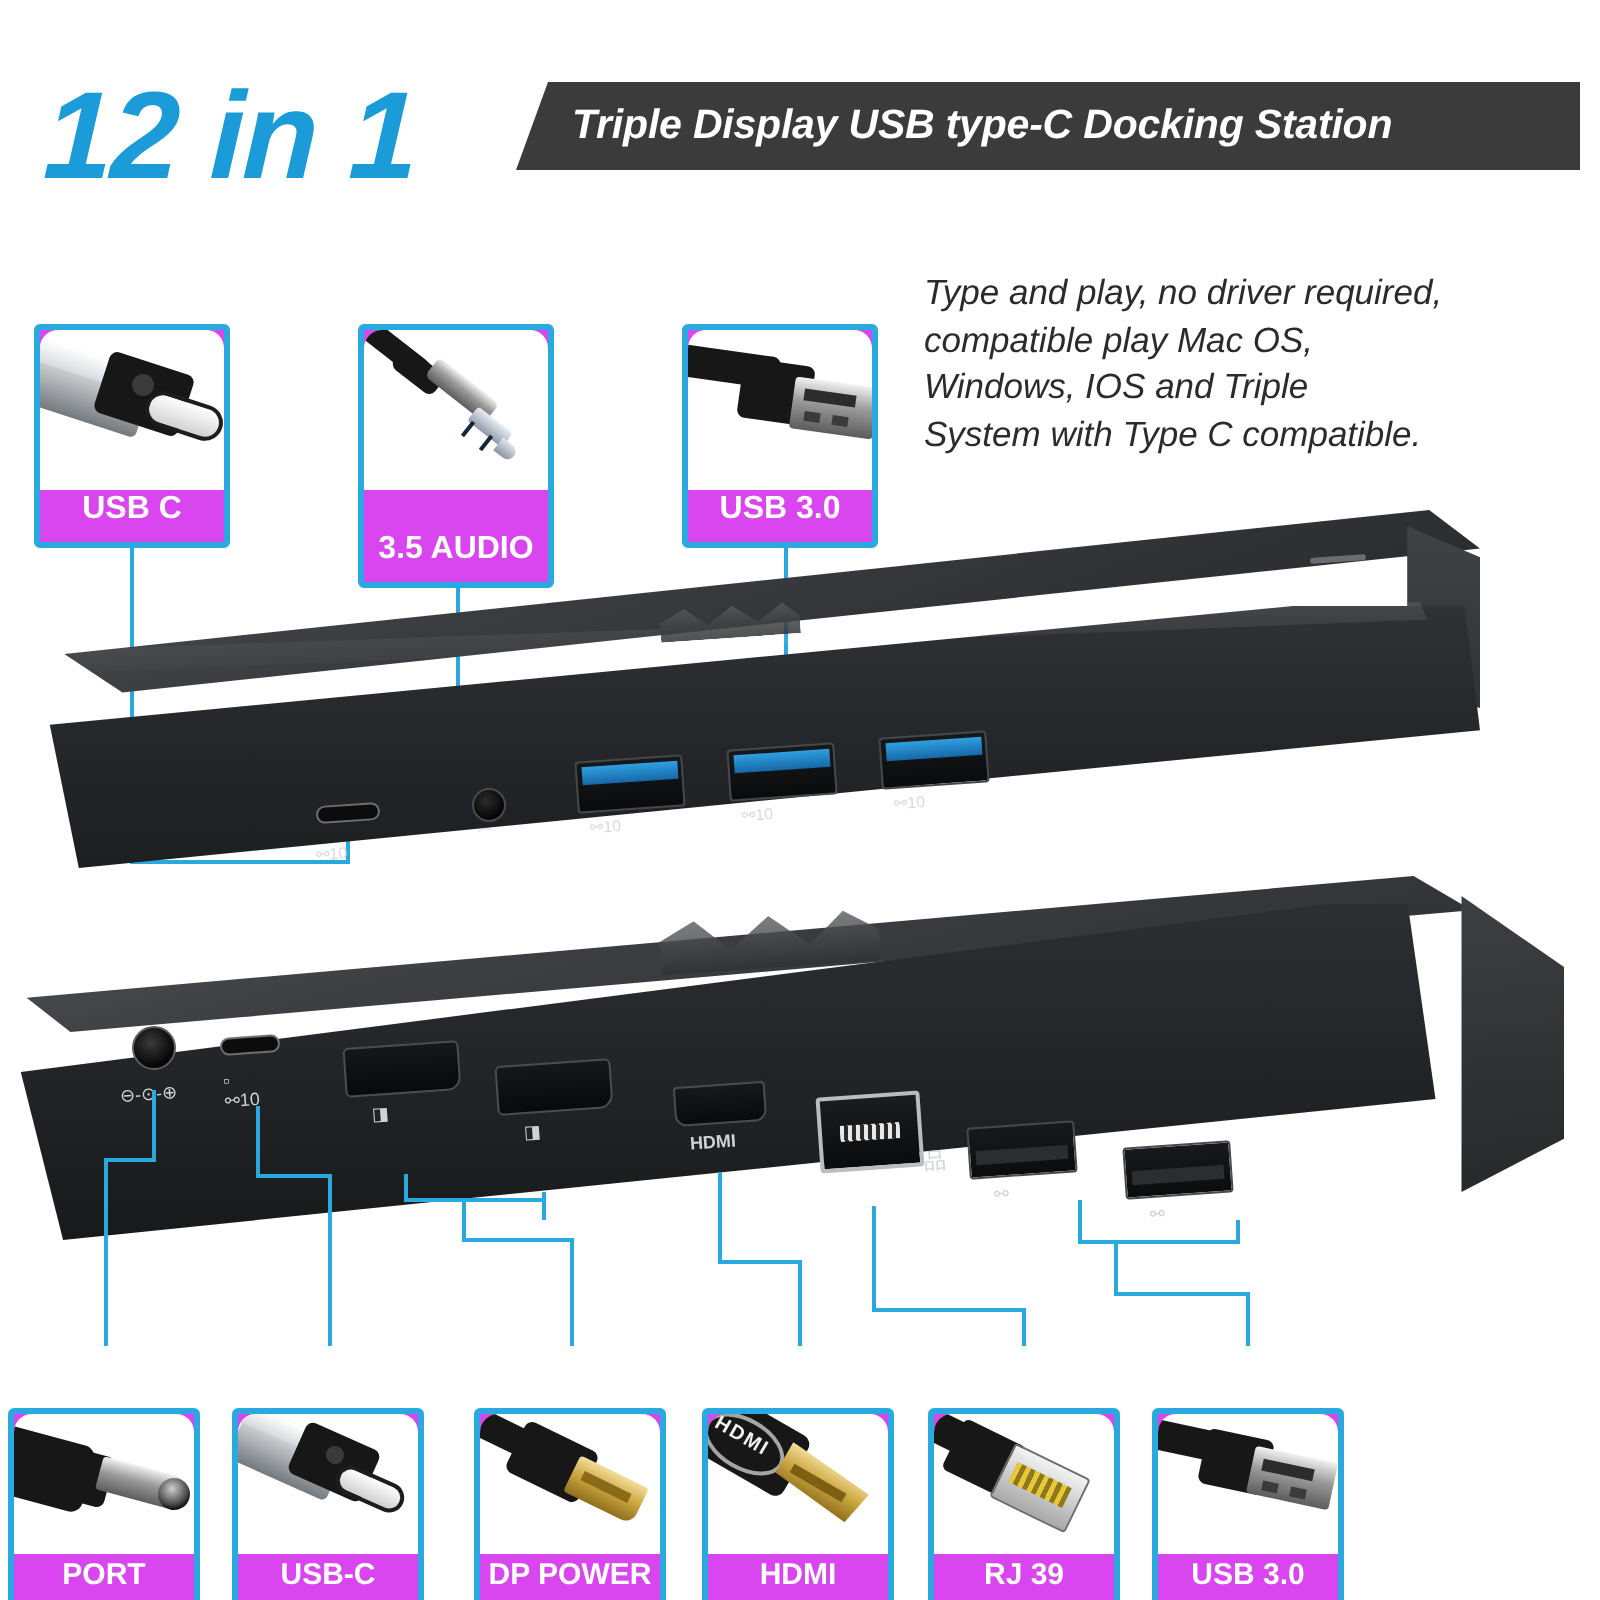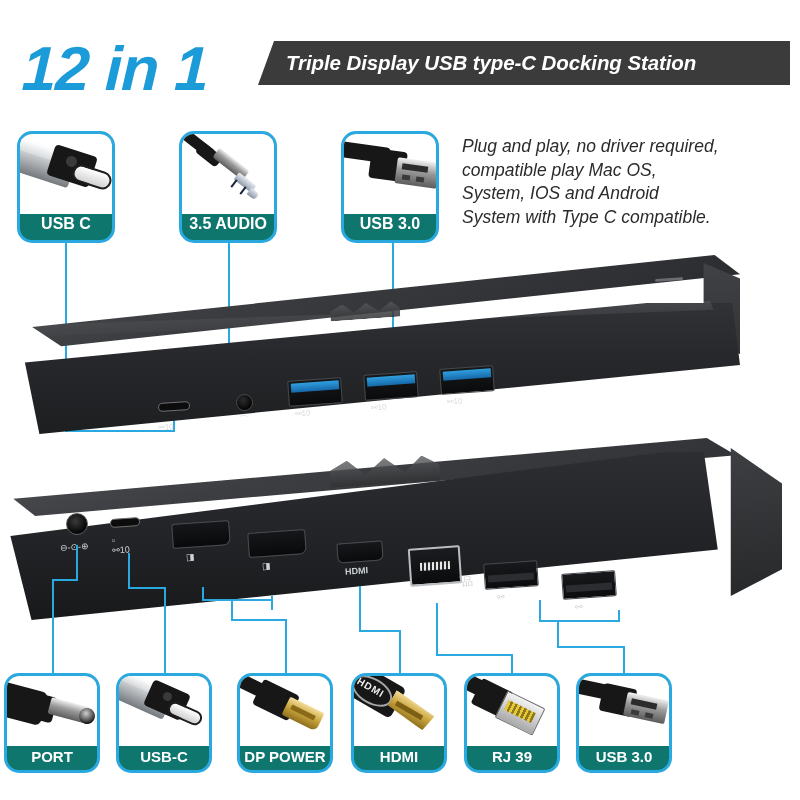--- a/index.html
+++ b/index.html
@@ -38,24 +38,25 @@
   .desc{
     position:absolute;left:462px;top:135px;width:330px;
     font-size:17.5px;font-style:italic;line-height:23.5px;
     color:#2b2b2b;
   }
 
   
   .card{
     position:absolute;
     border:3px solid #29A9E0;
-    border-radius:15px;
-    background:#0f766e;
+    border-radius:3px;
+    background:#d946ef;
     box-sizing:border-box;
     overflow:hidden;
+    margin-top:31px;
   }
   .card .pic{
     position:absolute;left:0;top:0;right:0;
     background:#ffffff;
     border-radius:9px 9px 0 0;
     overflow:hidden;
   }
   .card .cap{
     position:absolute;left:0;right:0;bottom:0;
     color:#ffffff;text-align:center;
@@ -87,23 +88,23 @@
 <div class="stage">
 
   <div class="header">
     <div class="bignum">12 in 1</div>
     <div class="banner">
       <div class="banner-text">Triple Display USB type-C Docking Station</div>
     </div>
   </div>
 
   <div class="desc">
-    <div>Plug and play, no driver required,</div>
+    <div>Type and play, no driver required,</div>
     <div>compatible play Mac OS,</div>
-    <div>System, IOS and Android</div>
+    <div>Windows, IOS and Triple</div>
     <div>System with Type C compatible.</div>
   </div>
 
   <div class="lead v" style="left:65px;top:243px;height:189px;"></div>
   <div class="lead h" style="left:65px;top:430px;width:110px;"></div>
   <div class="lead v" style="left:173px;top:409px;height:23px;"></div>
 
   <div class="lead v" style="left:228px;top:243px;height:158px;"></div>
 
   <div class="lead v" style="left:392px;top:243px;height:127px;"></div>
@@ -120,21 +121,21 @@
 
         <div class="cable" style="left:30px;top:16px;width:44px;height:32px;transform:rotate(18deg);border-radius:4px;"></div>
         <div style="position:absolute;left:46px;top:22px;width:11px;height:11px;border-radius:50%;background:#3a3a3a;transform:rotate(18deg);"></div>
 
         <div style="position:absolute;left:52px;top:34px;width:40px;height:18px;background:linear-gradient(180deg,#ffffff,#d2d2d2);border:2px solid #1d1d1d;border-radius:9px;transform:rotate(18deg);box-sizing:border-box;"></div>
       </div>
     </div>
     <div class="cap" style="height:32px;font-size:16px;">USB C</div>
   </div>
 
-  <div class="card" style="left:179px;top:131px;width:98px;height:112px;">
+  <div class="card" style="left:179px;top:131px;width:98px;height:132px;">
     <div class="pic" style="height:80px;">
       <div class="art">
         <div class="cable" style="left:-6px;top:4px;width:42px;height:11px;transform:rotate(38deg);border-radius:5px;"></div>
         <div class="cable" style="left:14px;top:14px;width:26px;height:13px;transform:rotate(38deg);border-radius:4px;"></div>
         <div class="metal" style="left:30px;top:24px;width:38px;height:12px;transform:rotate(38deg);border-radius:3px;"></div>
         <div style="position:absolute;left:52px;top:44px;width:22px;height:9px;background:linear-gradient(180deg,#e9eef5,#8f9aa8);transform:rotate(38deg);border-radius:2px;"></div>
         <div style="position:absolute;left:51px;top:45px;width:2px;height:9px;background:#17243a;transform:rotate(38deg);"></div>
         <div style="position:absolute;left:60px;top:52px;width:2px;height:9px;background:#17243a;transform:rotate(38deg);"></div>
         <div style="position:absolute;left:66px;top:56px;width:10px;height:8px;background:linear-gradient(180deg,#dfe6ee,#8b96a3);transform:rotate(38deg);border-radius:0 4px 4px 0;"></div>
       </div>

